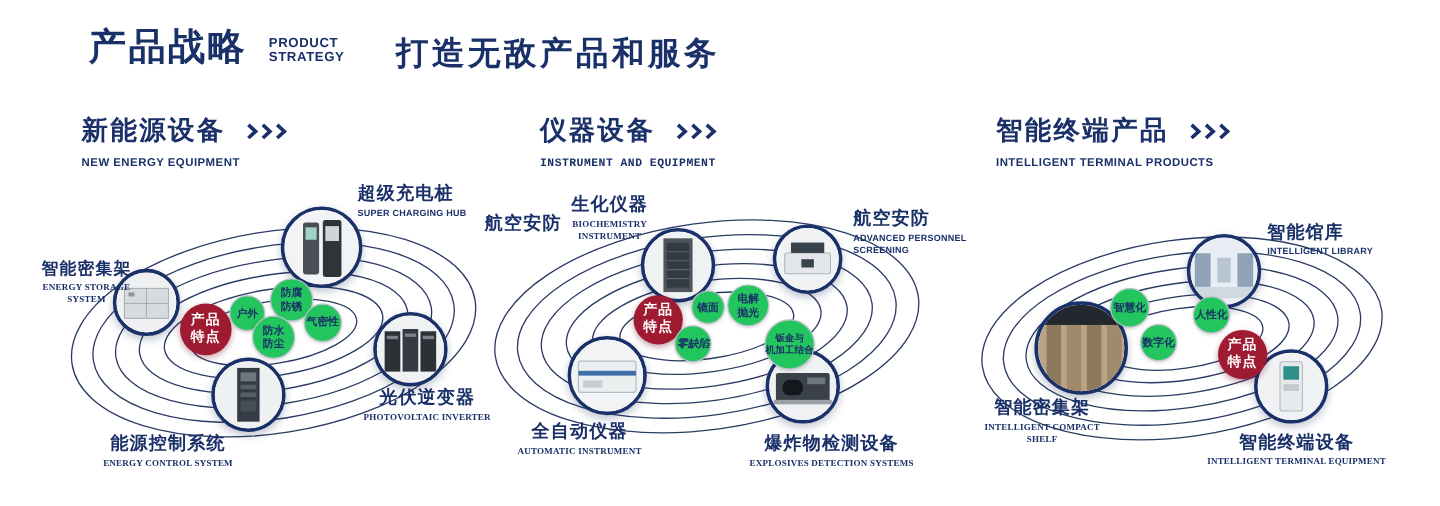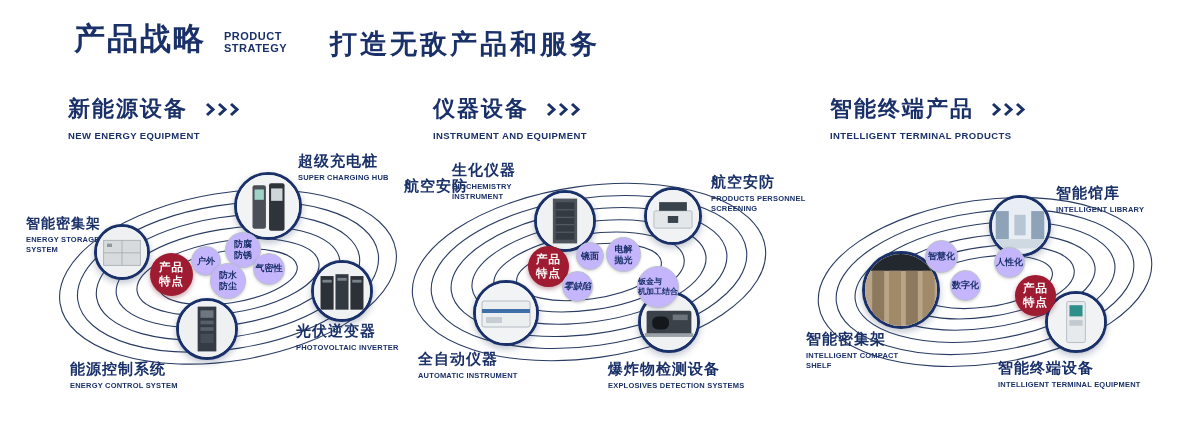--- a/index.html
+++ b/index.html
@@ -25,33 +25,33 @@
 
   
   .pcircle { position:absolute; border-radius:50%; border:3px solid var(--navy); background:#fff;
              overflow:hidden; box-shadow:0 3px 7px rgba(20,40,80,.28); }
   .pcircle svg { display:block; width:100%; height:100%; }
 
   
   .plabel { position:absolute; color:var(--navy); font-weight:bold; }
   .plabel .cn { font-size:15px; letter-spacing:1px; }
   .plabel .en { font-size:7.5px; margin-top:2px; white-space:pre-line; line-height:1.3; letter-spacing:.2px; }
-  .center { text-align:left; }
+  .center { text-align:center;font-family:Liberation Serif, serif; }
   .side-label { position:absolute; color:var(--navy); font-weight:bold; font-size:15px; letter-spacing:1px; }
 
   
   .badge { position:absolute; border-radius:50%; background:var(--red); color:#fff;
            display:flex; align-items:center; justify-content:center; text-align:center;
            font-size:11.5px; font-weight:bold; white-space:pre-line; line-height:1.2;
            box-shadow:0 2px 5px rgba(100,10,30,.4); letter-spacing:1px; }
 
   
-  .bubble { position:absolute; border-radius:50%; background:#c4b5fd; border:1px solid #bcc2cc;
+  .bubble { position:absolute; border-radius:50%; background:#22c55e; border:1px solid #bcc2cc;
             color:var(--navy); display:flex; align-items:center; justify-content:center;
-            font-size:9px; font-weight:bold; white-space:pre-line;
+            text-align:center; font-size:9px; font-weight:bold; white-space:pre-line;
             line-height:1.2; box-shadow:0 1px 3px rgba(0,0,0,.18); }
   .bubble.small-text { font-size:8px; }
 </style>
 </head>
 <body>
 
 <div class="canvas">
 
   <svg class="orbits" width="1200" height="422">
     <g transform="translate(228,277) rotate(-9)" stroke="#2a3c63" stroke-width="1.1" fill="none">
@@ -90,21 +90,21 @@
   <div class="sec-head" style="left:68px;">
     <div class="sec-title-row">
       <span class="sec-title">新能源设备</span>
       <svg width="38" height="15">
         <path d="M3 2 L9 7.5 L3 13 M15 2 L21 7.5 L15 13 M27 2 L33 7.5 L27 13" stroke="#1a3068" stroke-width="3" fill="none"></path>
       </svg>
     </div>
     <div class="sec-sub">NEW ENERGY EQUIPMENT</div>
   </div>
 
-  <div class="sec-head" style="left:433px;">
+  <div class="sec-head" style="left:450px;font-family:Liberation Mono, monospace;">
     <div class="sec-title-row">
       <span class="sec-title">仪器设备</span>
       <svg width="38" height="15">
         <path d="M3 2 L9 7.5 L3 13 M15 2 L21 7.5 L15 13 M27 2 L33 7.5 L27 13" stroke="#1a3068" stroke-width="3" fill="none"></path>
       </svg>
     </div>
     <div class="sec-sub">INSTRUMENT AND EQUIPMENT</div>
   </div>
 
   <div class="sec-head" style="left:830px;">
@@ -208,21 +208,21 @@
   <div class="pcircle" style="left:644px;top:187px;width:58px;height:58px;">
     <svg viewBox="0 0 60 60">
       <rect width="60" height="60" fill="#f1f2f3"></rect>
         <rect x="8" y="24" width="44" height="20" rx="2" fill="#e3e7ea" stroke="#aeb6bc"></rect>
       <rect x="14" y="14" width="32" height="10" fill="#39434c"></rect>
         <rect x="24" y="30" width="12" height="8" fill="#39434c"></rect>
     </svg>
   </div>
   <div class="plabel" style="left:711px;top:173px;width:115px;">
     <div class="cn">航空安防</div>
-    <div class="en">PRODUCTS PERSONNEL
+    <div class="en">ADVANCED PERSONNEL
 SCREENING</div>
   </div>
 
   <div class="pcircle" style="left:473px;top:280px;width:66px;height:66px;">
     <svg viewBox="0 0 60 60">
       <rect width="60" height="60" fill="#f2f3f4"></rect>
         <rect x="6" y="18" width="48" height="26" rx="2" fill="#eceff0" stroke="#b3bcc2"></rect>
       <rect x="6" y="26" width="48" height="4" fill="#3e6fa8"></rect>
         <rect x="10" y="34" width="16" height="6" fill="#c7ced3"></rect>
     </svg>

